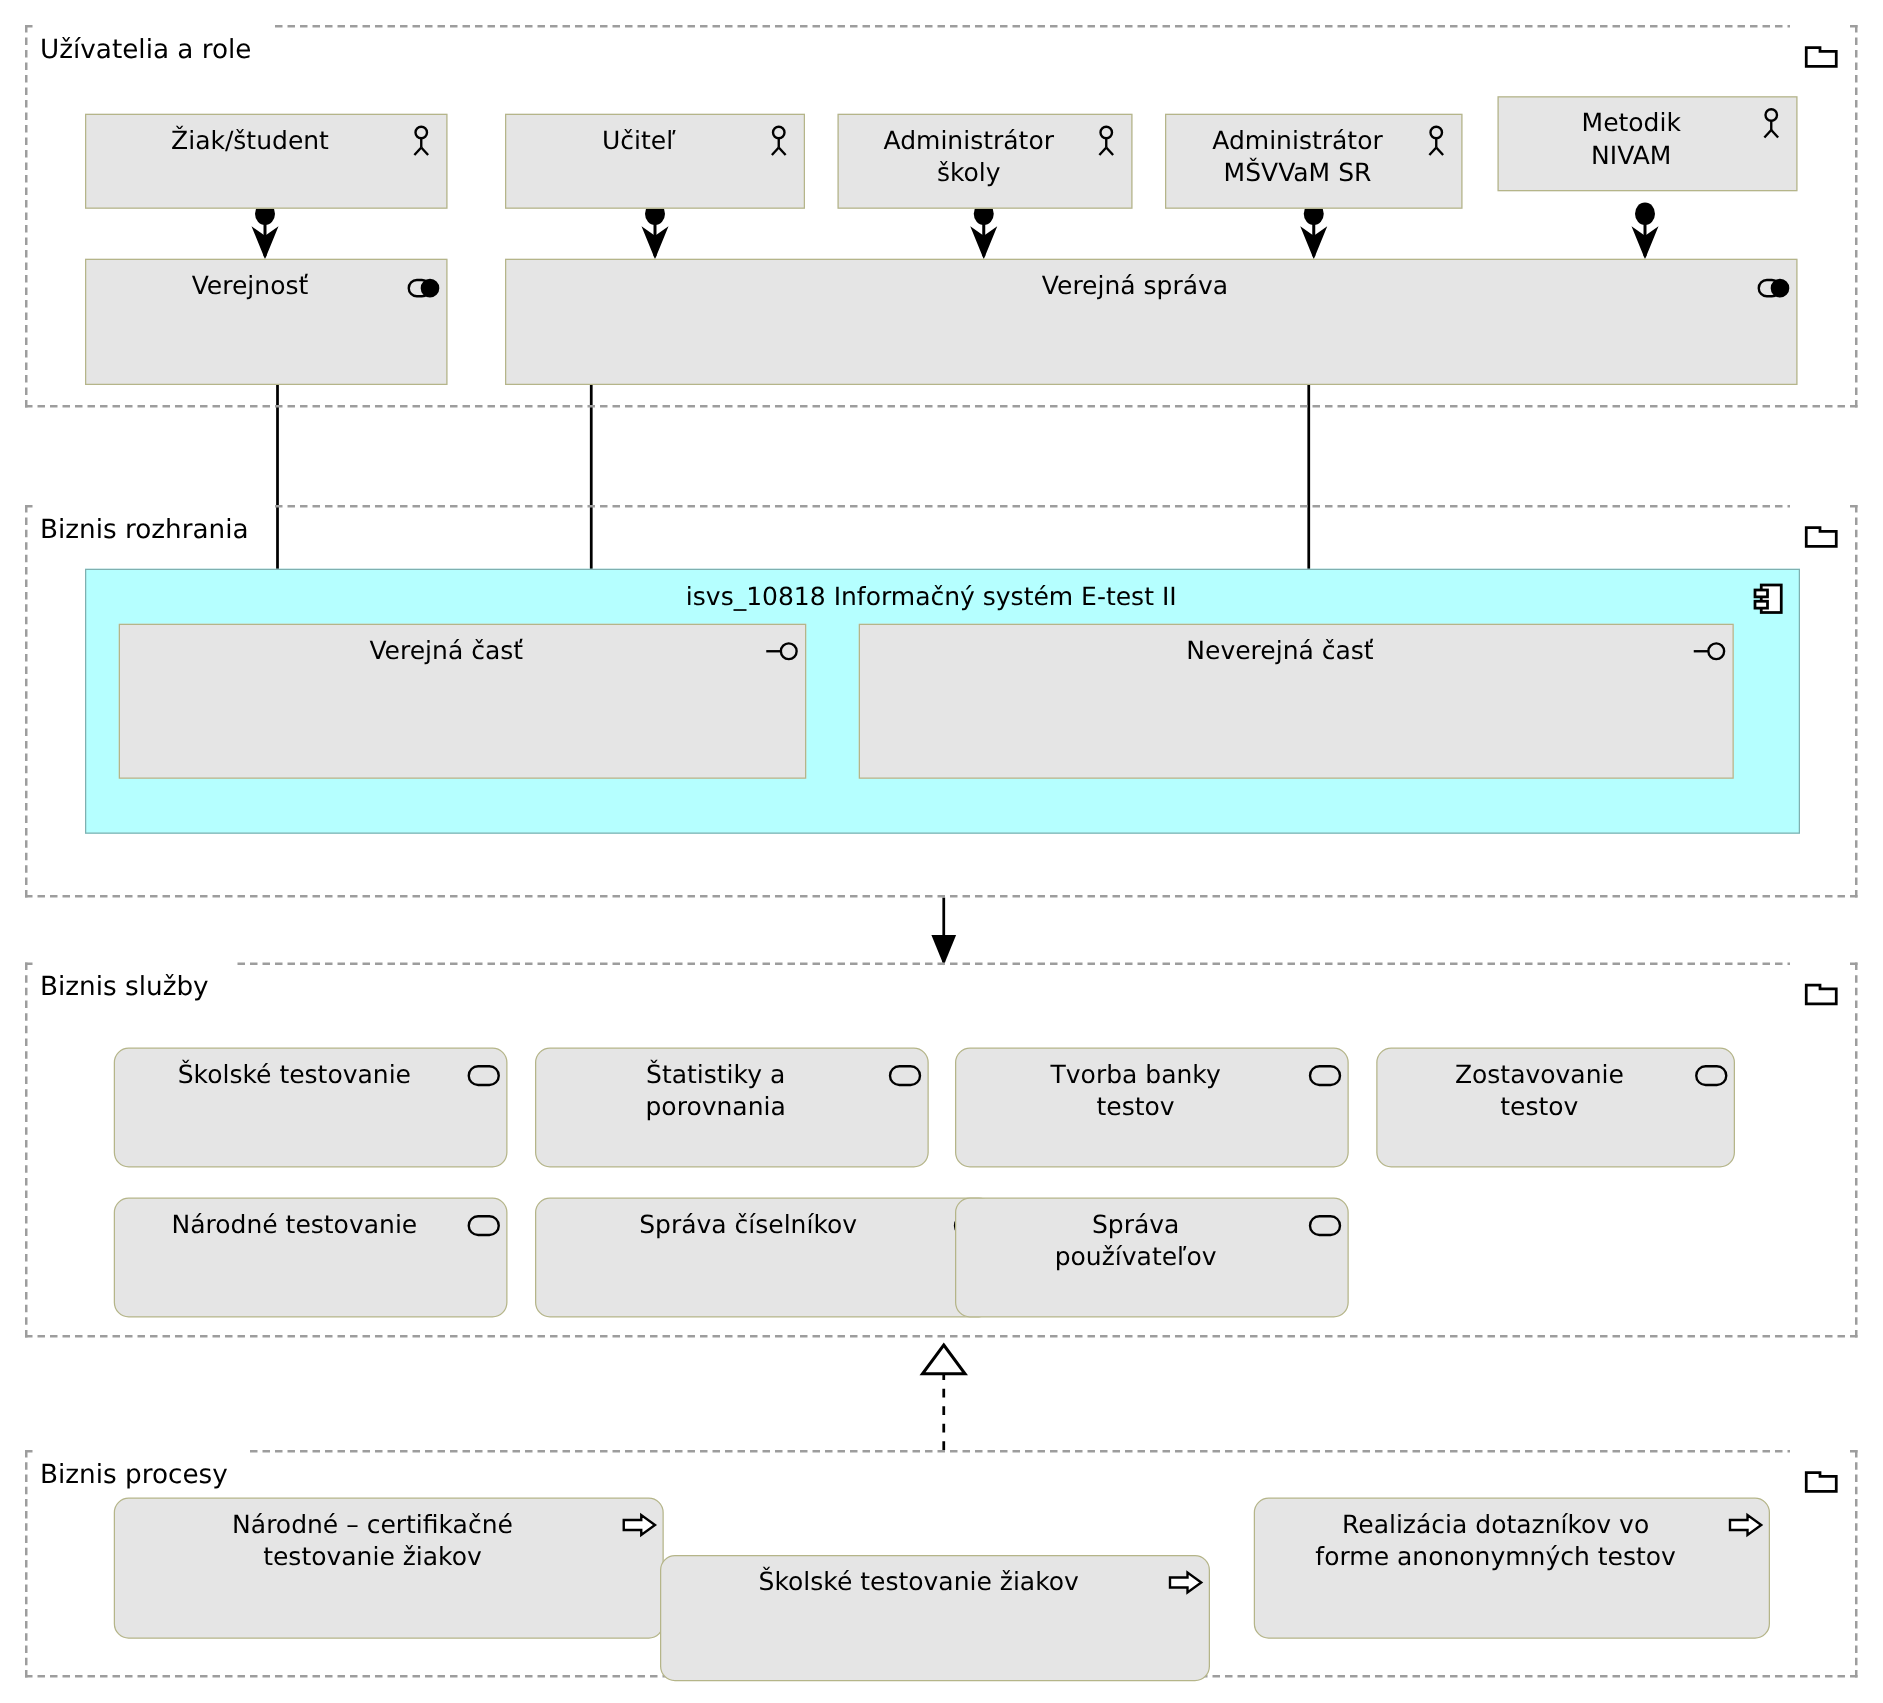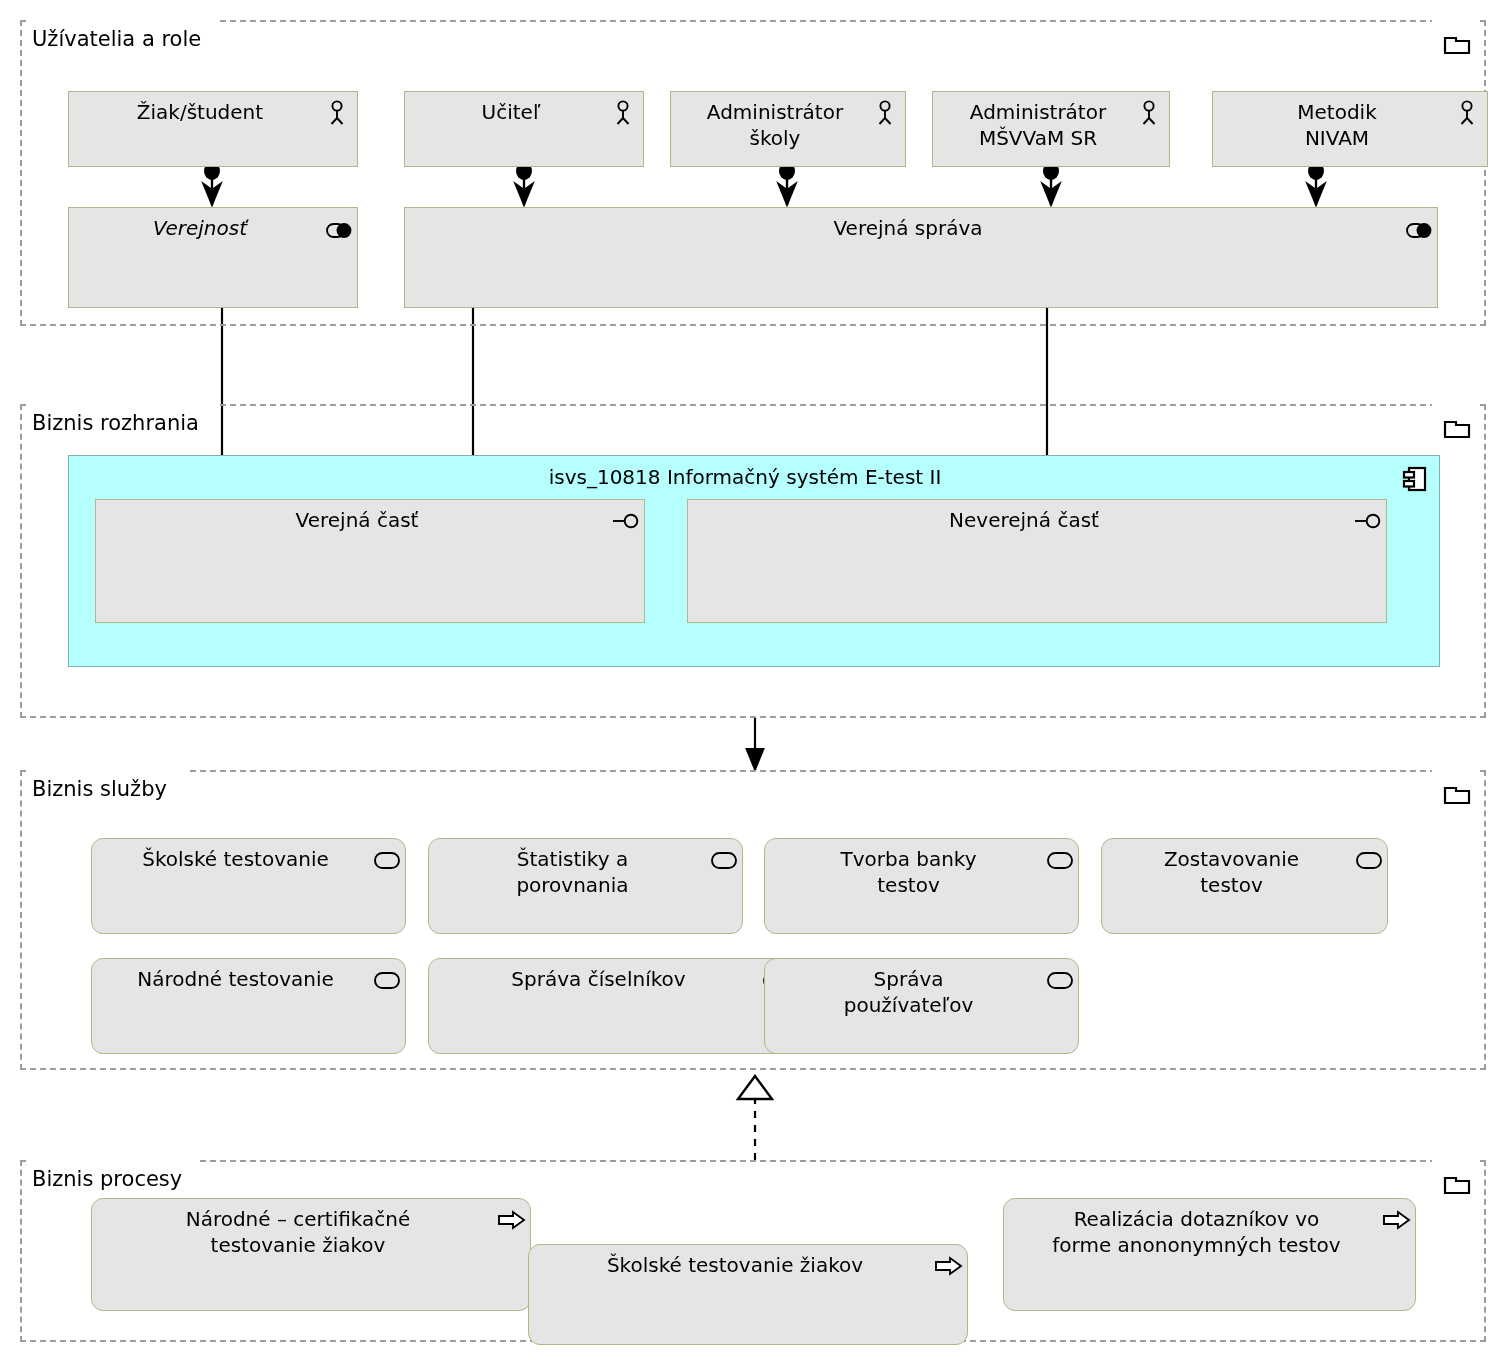--- a/index.html
+++ b/index.html
@@ -203,36 +203,36 @@
     <div class="ico">
       <svg viewBox="0 0 26 26" width="26" height="26">
         <circle cx="13" cy="6" r="4.6" fill="none" stroke="#000" stroke-width="1.9"></circle>
         <line x1="13" y1="10.8" x2="13" y2="18" stroke="#000" stroke-width="1.9"></line>
         <line x1="13" y1="18" x2="7.5" y2="24" stroke="#000" stroke-width="1.9"></line>
         <line x1="13" y1="18" x2="18.5" y2="24" stroke="#000" stroke-width="1.9"></line>
       </svg>
     </div>
   </div>
 
-  <div class="el" style="left:1198px; top:91px; width:276px; height:76px;margin-left:14px;">
+  <div class="el" style="left:1198px; top:77px; width:240px; height:76px;">
     <div class="title">
       <span>Metodik</span><br>
       <span>NIVAM</span>
     </div>
     <div class="ico">
       <svg viewBox="0 0 26 26" width="26" height="26">
         <circle cx="13" cy="6" r="4.6" fill="none" stroke="#000" stroke-width="1.9"></circle>
         <line x1="13" y1="10.8" x2="13" y2="18" stroke="#000" stroke-width="1.9"></line>
         <line x1="13" y1="18" x2="7.5" y2="24" stroke="#000" stroke-width="1.9"></line>
         <line x1="13" y1="18" x2="18.5" y2="24" stroke="#000" stroke-width="1.9"></line>
       </svg>
     </div>
   </div>
 
-  <div class="el" style="left:68px; top:207px; width:290px; height:101px;font-style:italic;">
+  <div class="el" style="left:68px; top:207px; width:290px; height:101px;">
     <div class="title">Verejnosť</div>
     <div class="ico">
       <svg viewBox="0 0 30 26" width="30" height="26">
         <rect x="3" y="8" width="17" height="13" rx="6.5" ry="6.5" fill="none" stroke="#000" stroke-width="1.9"></rect>
         <path d="M20,8 a6.5,6.5 0 0 1 0,13 a6.5,6.5 0 0 1 0,-13 Z" fill="#000" stroke="#000" stroke-width="1.9"></path>
       </svg>
     </div>
   </div>
 
   <div class="el" style="left:404px; top:207px; width:1034px; height:101px;">

